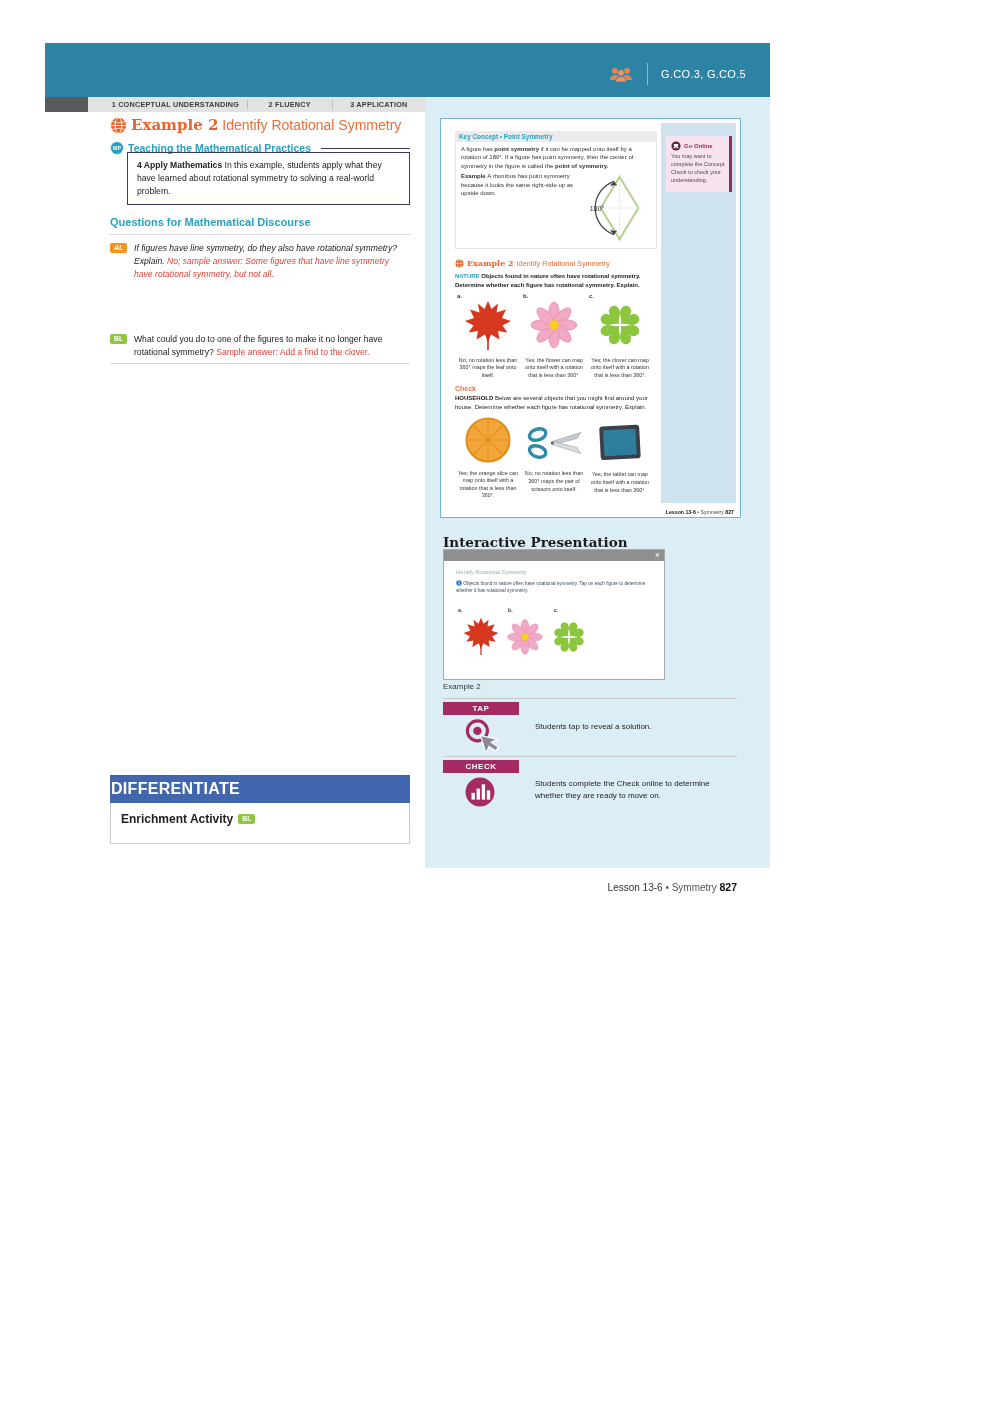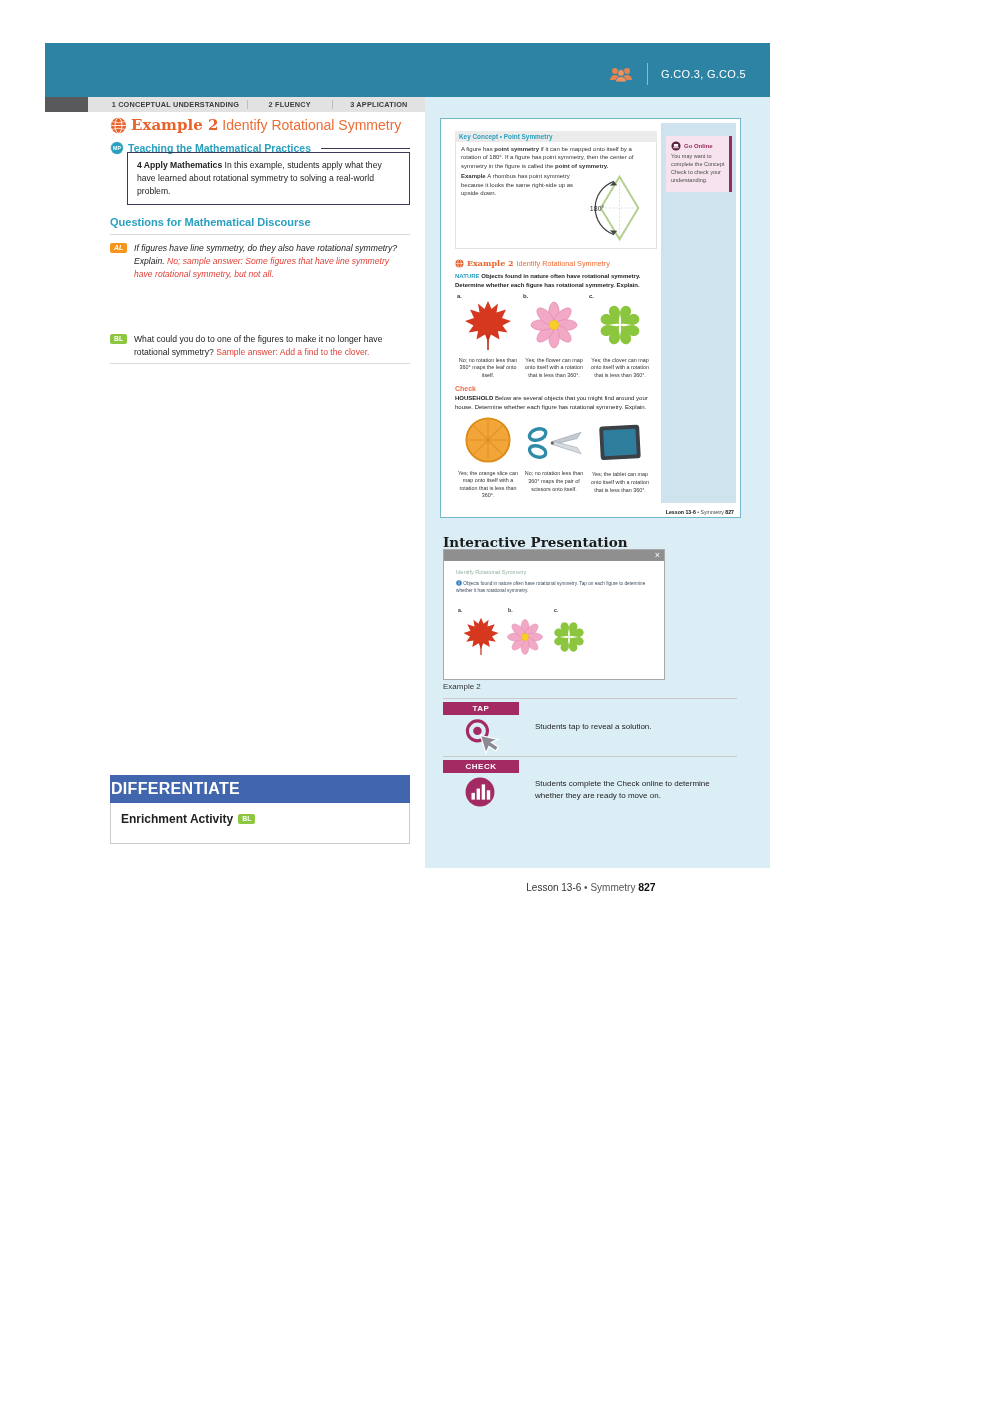--- a/index.html
+++ b/index.html
@@ -104,21 +104,21 @@
   .ip-fig-label { position:absolute; font-size:5.2px; font-weight:bold; color:#333; }
   .ip-fig { position:absolute; }
 
   .ip-caption { position:absolute; left:18px; top:585px; font-size:8px; color:#333; }
 
   .block-rule { position:absolute; left:18px; width:294px; height:1px; background:#c9c9c9; }
   .block-badge { position:absolute; left:18px; width:76px; height:13px; background:#a32a63;
     color:#fff; font-size:8px; font-weight:bold; text-align:center; line-height:13px; letter-spacing:.5px; }
   .block-text { position:absolute; left:110px; font-size:8px; line-height:1.5; color:#222; width:190px; }
 
-  .page-footer { position:absolute; left:445px; top:881px; width:292px; text-align:center;
+  .page-footer { position:absolute; left:445px; top:881px; width:292px; text-align:right;
     font-size:10px; color:#333; }
   .page-footer .topic { color:#555; }
   .page-footer b { color:#111; font-size:10.5px; }
 </style>
 </head>
 <body>
 
 <div class="canvas">
 
   <div class="teal-header">

